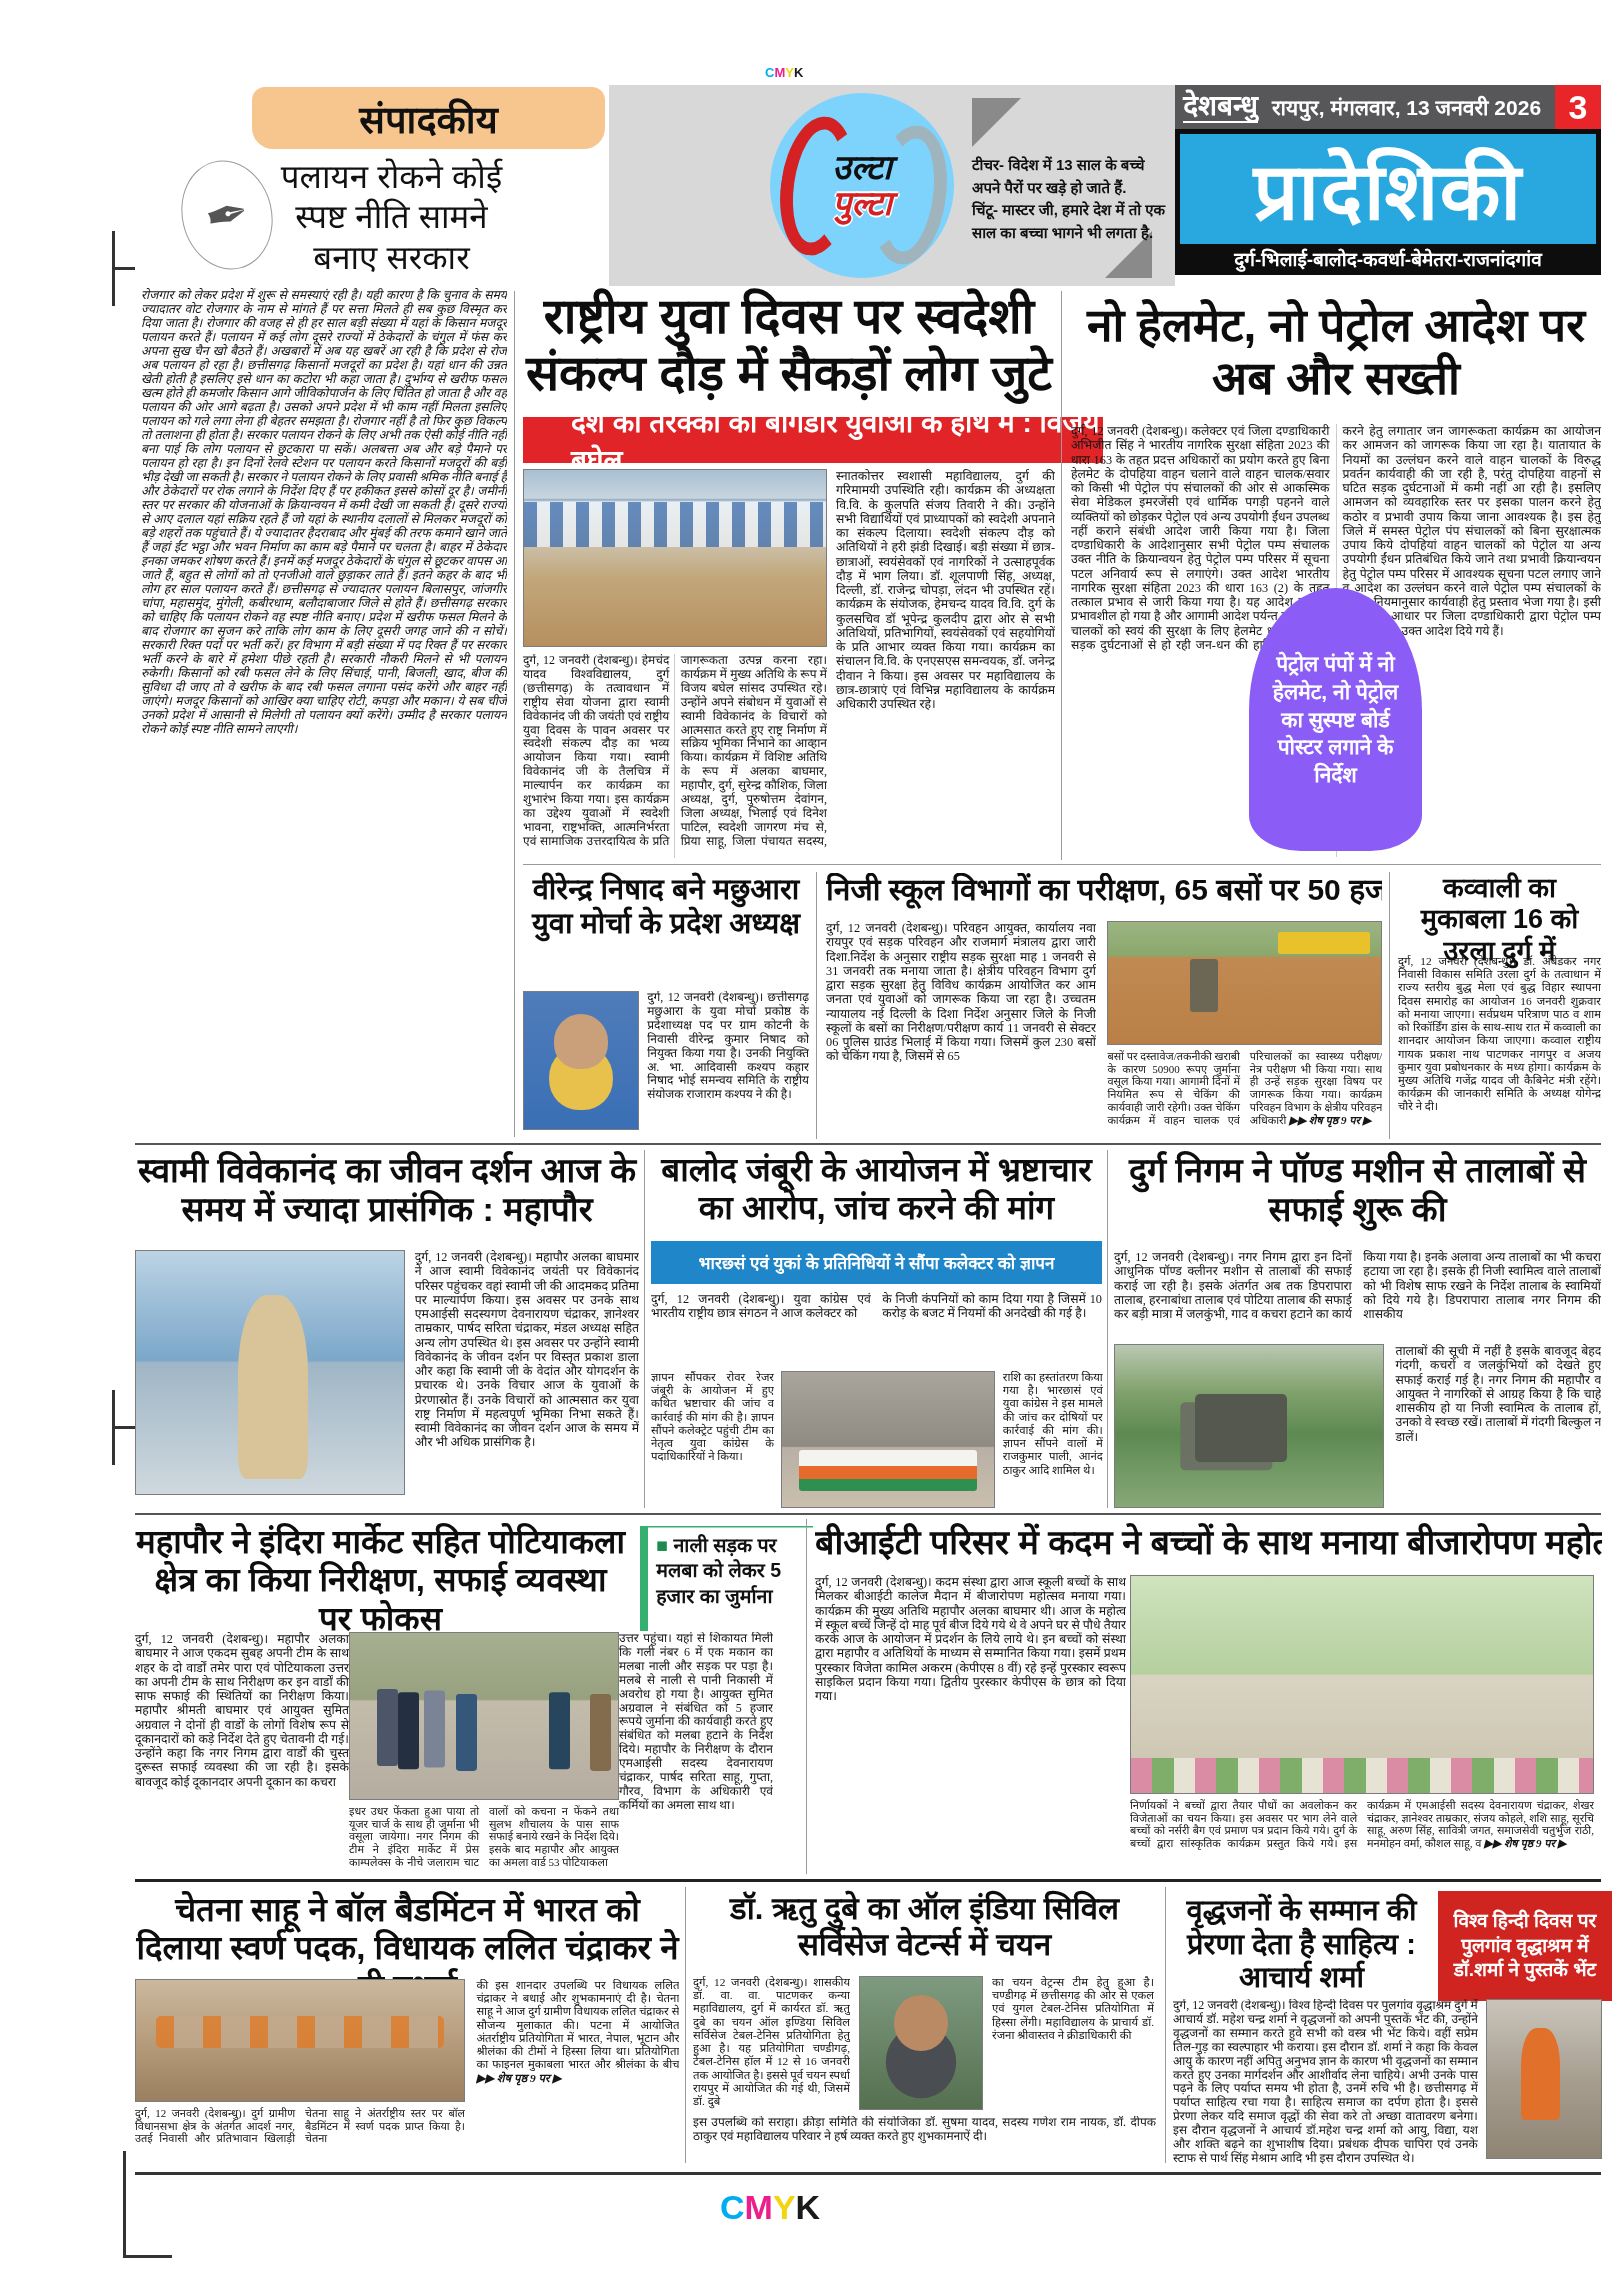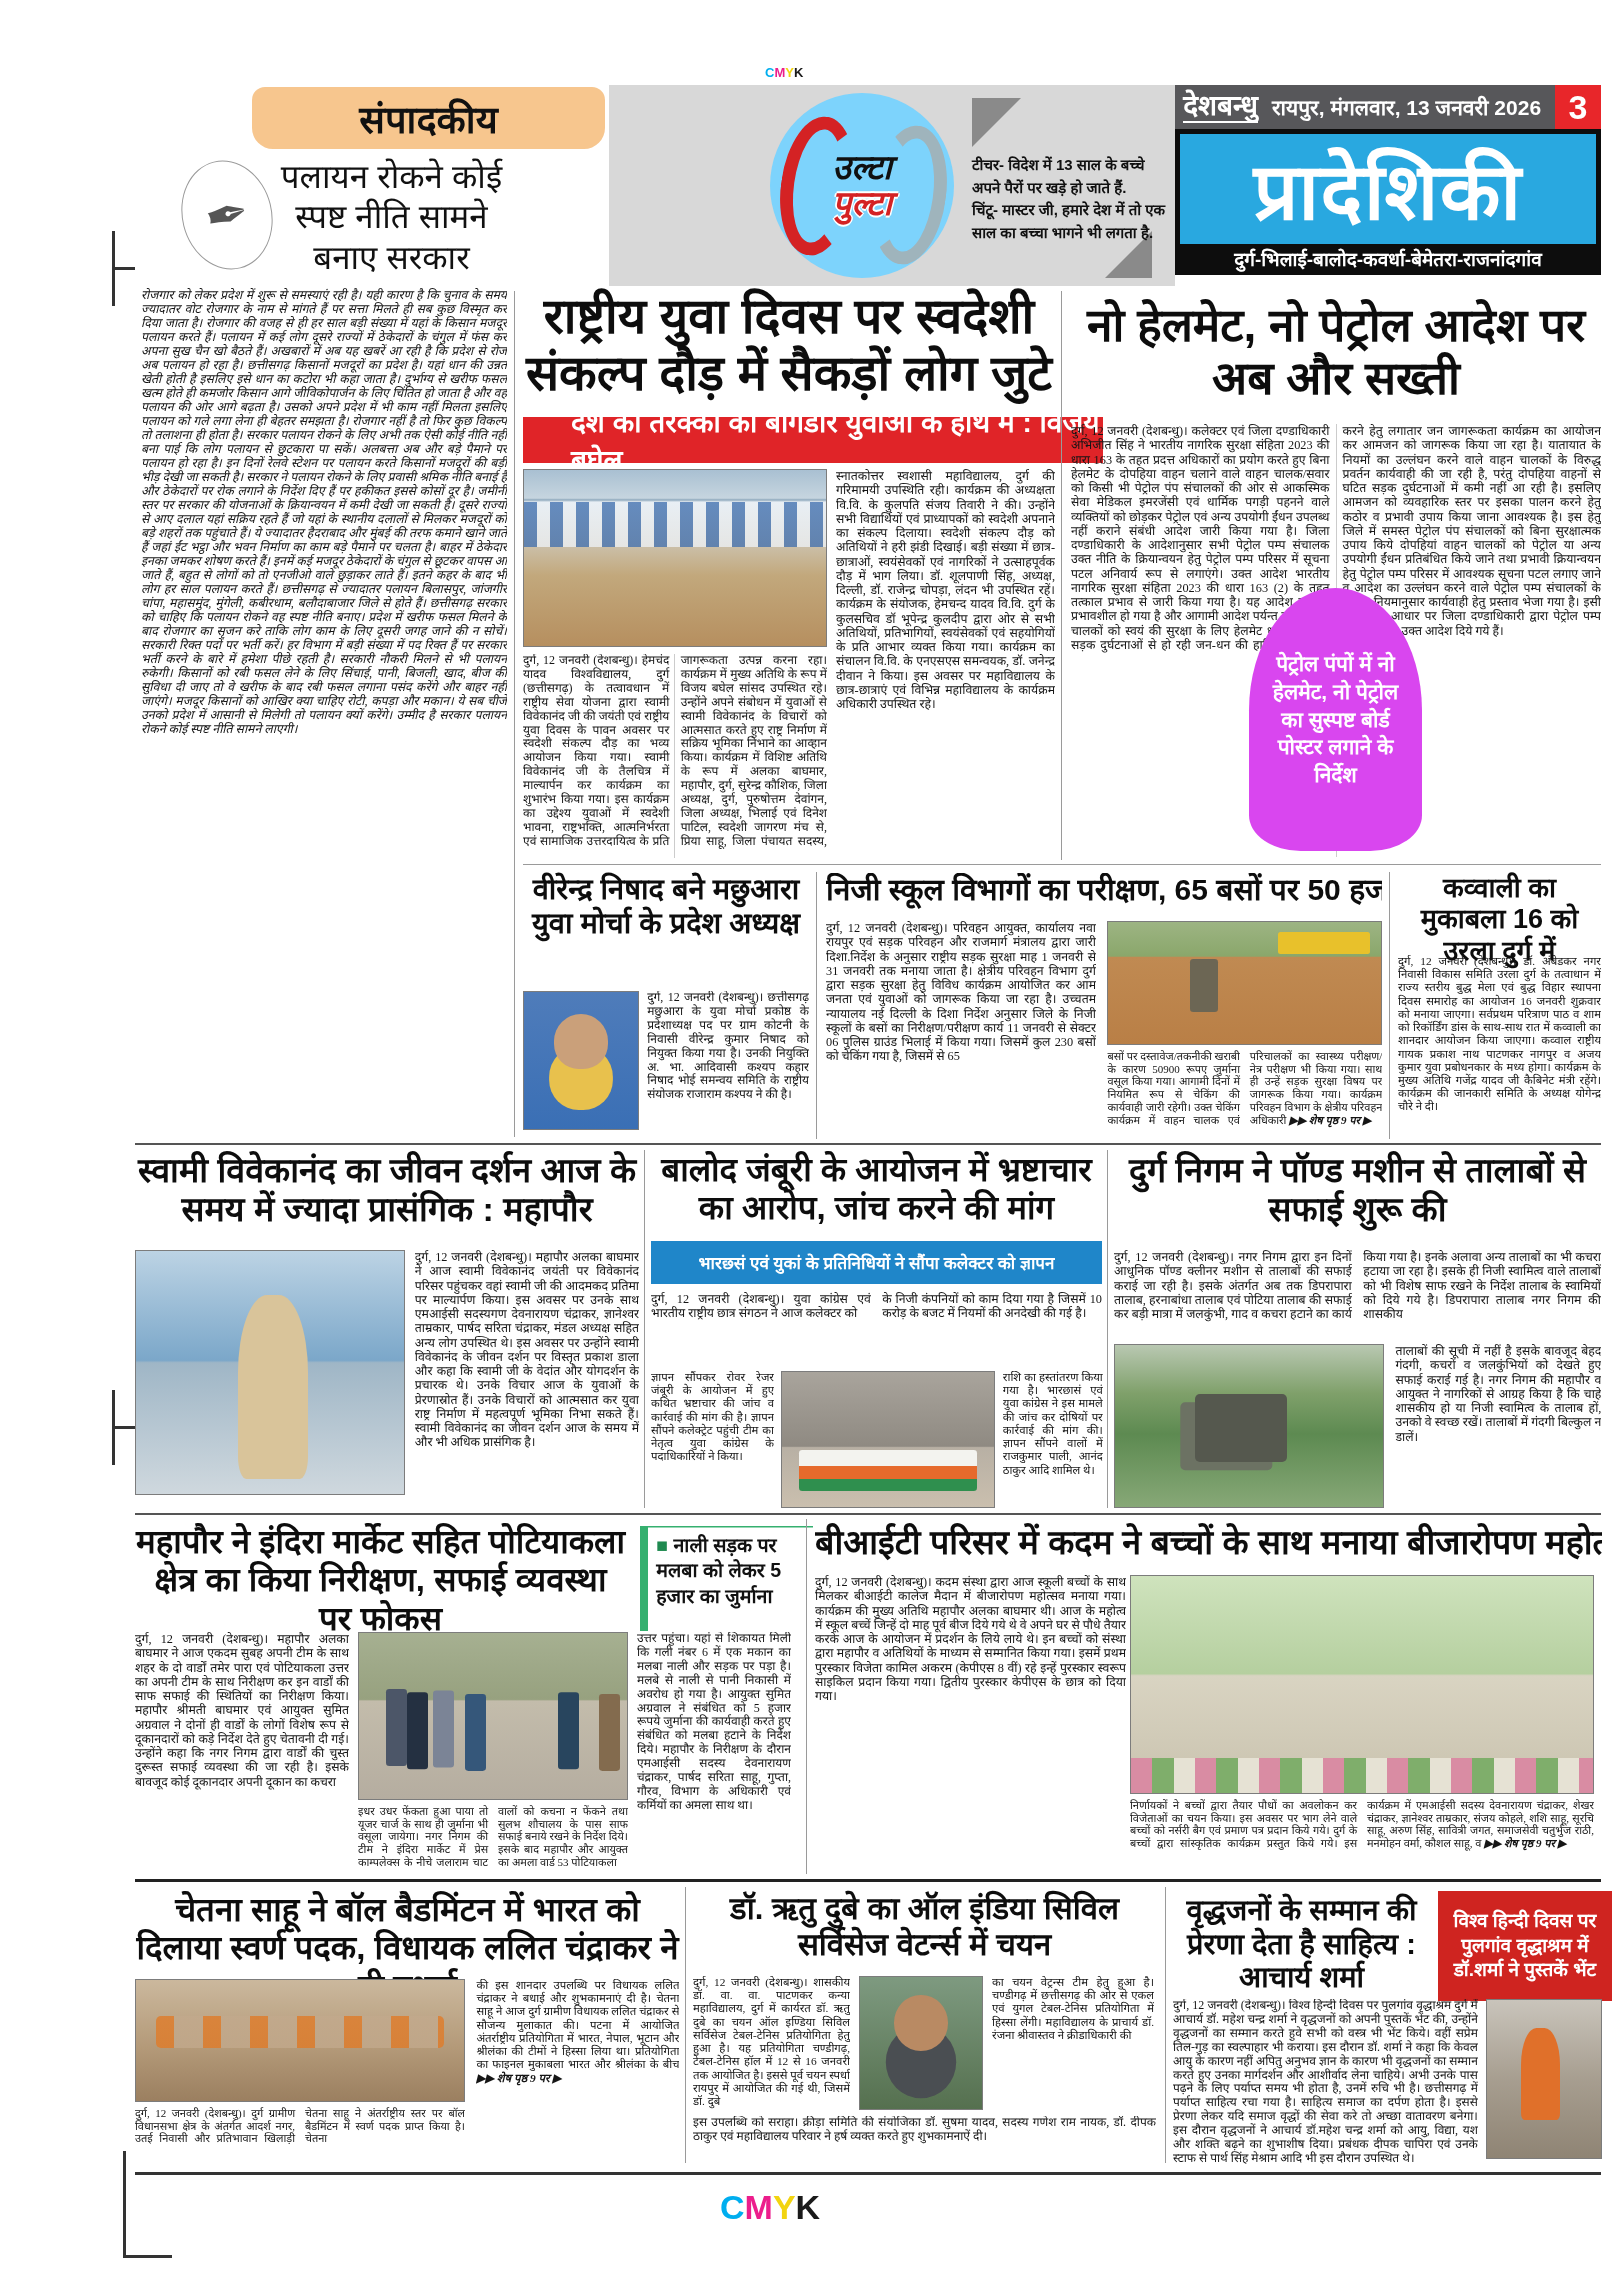--- a/index.html
+++ b/index.html
@@ -83,21 +83,21 @@
   .ph-portrait-green{background:linear-gradient(180deg,#7e9a80 0%,#55704f 100%);}
   .ph-portrait-green:after{content:"";position:absolute;left:28%;top:14%;width:44%;height:42%;background:#b98a63;border-radius:50%;
       box-shadow:0 39px 0 8.2px #4a4e52;}
   .ph-oldage{background:linear-gradient(180deg,#c9c4bb 0%,#a79e90 50%,#8f8474 100%);}
   .ph-oldage:after{content:"";position:absolute;left:30%;top:18%;width:34%;height:58%;background:#e0702a;border-radius:40% 40% 8% 8%;}
   
   .strap-red{background:#e02428;color:#fff;font-family:"Liberation Sans",sans-serif;font-weight:bold;
       display:flex;align-items:center;justify-content:center;}
   .strap-blue{background:#1f86c9;color:#fff;font-family:"Liberation Sans",sans-serif;font-weight:bold;
       display:flex;align-items:center;justify-content:center;}
-  .blob{position:absolute;background:#d946ef;color:#fff;font-family:"Liberation Sans",sans-serif;font-weight:bold;
+  .blob{position:absolute;background:#8b5cf6;color:#fff;font-family:"Liberation Sans",sans-serif;font-weight:bold;
       display:flex;align-items:center;justify-content:center;text-align:center;}
   .green-box{border-left:8.2px solid #35b06f;background:#fff;box-shadow:0 1.6px 0 #35b06f inset;
       font-family:"Liberation Sans",sans-serif;font-weight:bold;font-size:19.6px;line-height:1.32;padding:6.5px 8.2px;}
   .red-box{background:#cf2420;color:#fff;font-family:"Liberation Sans",sans-serif;font-weight:bold;
       font-size:19px;line-height:1.3;display:flex;align-items:center;justify-content:center;text-align:center;padding:4.9px;}
   .cont-mark{font-weight:bold;font-style:italic;}
   
   .cmyk{font-family:"Liberation Sans",sans-serif;font-weight:bold;}
   .cmyk .c{color:#00aeef}.cmyk .m{color:#ec1e8c}.cmyk .y{color:#f2d410}.cmyk .k{color:#1a1a1a}
   .crop{background:#333;}
@@ -226,21 +226,21 @@
     <div class="body-txt" style="height:164px;">तालाबों की सूची में नहीं है इसके बावजूद बेहद गंदगी, कचरों व जलकुंभियों को देखते हुए सफाई कराई गई है। नगर निगम की महापौर व आयुक्त ने नागरिकों से आग्रह किया है कि चाहे शासकीय हो या निजी स्वामित्व के तालाब हों, उनको वे स्वच्छ रखें। तालाबों में गंदगी बिल्कुल न डालें।</div>
   </div>
 
   <div class="abs" style="left:135px;top:1513px;width:1466px;height:1.6px;background:#555;"></div>
 
   <div class="abs headline" style="left:135px;top:1523px;width:491px;height:98px;font-size:33px;">महापौर ने इंदिरा मार्केट सहित पोटियाकला क्षेत्र का किया निरीक्षण, सफाई व्यवस्था पर फोकस</div>
   <div class="abs green-box" style="left:640px;top:1526px;width:149px;height:92px;">
     <span style="color:#1f8a50;">■</span>
     <span>नाली सड़क पर मलबा को लेकर 5 हजार का जुर्माना</span>
   </div>
-  <div class="abs" style="left:135px;top:1632px;width:666px;height:242px;display:grid;grid-template-columns:214px 270px 154px;gap:9px;">
+  <div class="abs" style="left:135px;top:1632px;width:666px;height:242px;display:grid;grid-template-columns:214px 270px 154px;">
     <div class="body-txt" style="height:242px;">दुर्ग, 12 जनवरी (देशबन्धु)। महापौर अलका बाघमार ने आज एकदम सुबह अपनी टीम के साथ शहर के दो वार्डों तमेर पारा एवं पोटियाकला उत्तर का अपनी टीम के साथ निरीक्षण कर इन वार्डों की साफ सफाई की स्थितियों का निरीक्षण किया। महापौर श्रीमती बाघमार एवं आयुक्त सुमित अग्रवाल ने दोनों ही वार्डों के लोगों विशेष रूप से दूकानदारों को कड़े निर्देश देते हुए चेतावनी दी गई। उन्होंने कहा कि नगर निगम द्वारा वार्डों की चुस्त दुरूस्त सफाई व्यवस्था की जा रही है। इसके बावजूद कोई दूकानदार अपनी दूकान का कचरा</div>
     <div>
       <div class="photo ph-street" style="width:270px;height:168px;"></div>
       <div class="body-txt" style="margin-top:4.9px;height:65px;column-count:2;column-gap:9.8px;font-size:11px;">इधर उधर फेंकता हुआ पाया तो यूजर चार्ज के साथ ही जुर्माना भी वसूला जायेगा। नगर निगम की टीम ने इंदिरा मार्केट में प्रेस काम्पलेक्स के नीचे जलाराम चाट वालों को कचना न फेंकने तथा सुलभ शौचालय के पास साफ सफाई बनाये रखने के निर्देश दिये। इसके बाद महापौर और आयुक्त का अमला वार्ड 53 पोटियाकला</div>
     </div>
     <div class="body-txt" style="height:242px;font-size:12px;">उत्तर पहुंचा। यहां से शिकायत मिली कि गली नंबर 6 में एक मकान का मलबा नाली और सड़क पर पड़ा है। मलबे से नाली से पानी निकासी में अवरोध हो गया है। आयुक्त सुमित अग्रवाल ने संबंधित को 5 हजार रूपये जुर्माना की कार्यवाही करते हुए संबंधित को मलबा हटाने के निर्देश दिये। महापौर के निरीक्षण के दौरान एमआईसी सदस्य देवनारायण चंद्राकर, पार्षद सरिता साहू, गुप्ता, गौरव, विभाग के अधिकारी एवं कर्मियों का अमला साथ था।</div>
   </div>
   <div class="abs rule-v" style="left:806px;top:1519px;height:355px;"></div>
 
   <div class="abs headline" style="left:815px;top:1523px;width:787px;height:46px;font-size:34px;white-space:nowrap;overflow:hidden;">बीआईटी परिसर में कदम ने बच्चों के साथ मनाया बीजारोपण महोत्सव</div>

